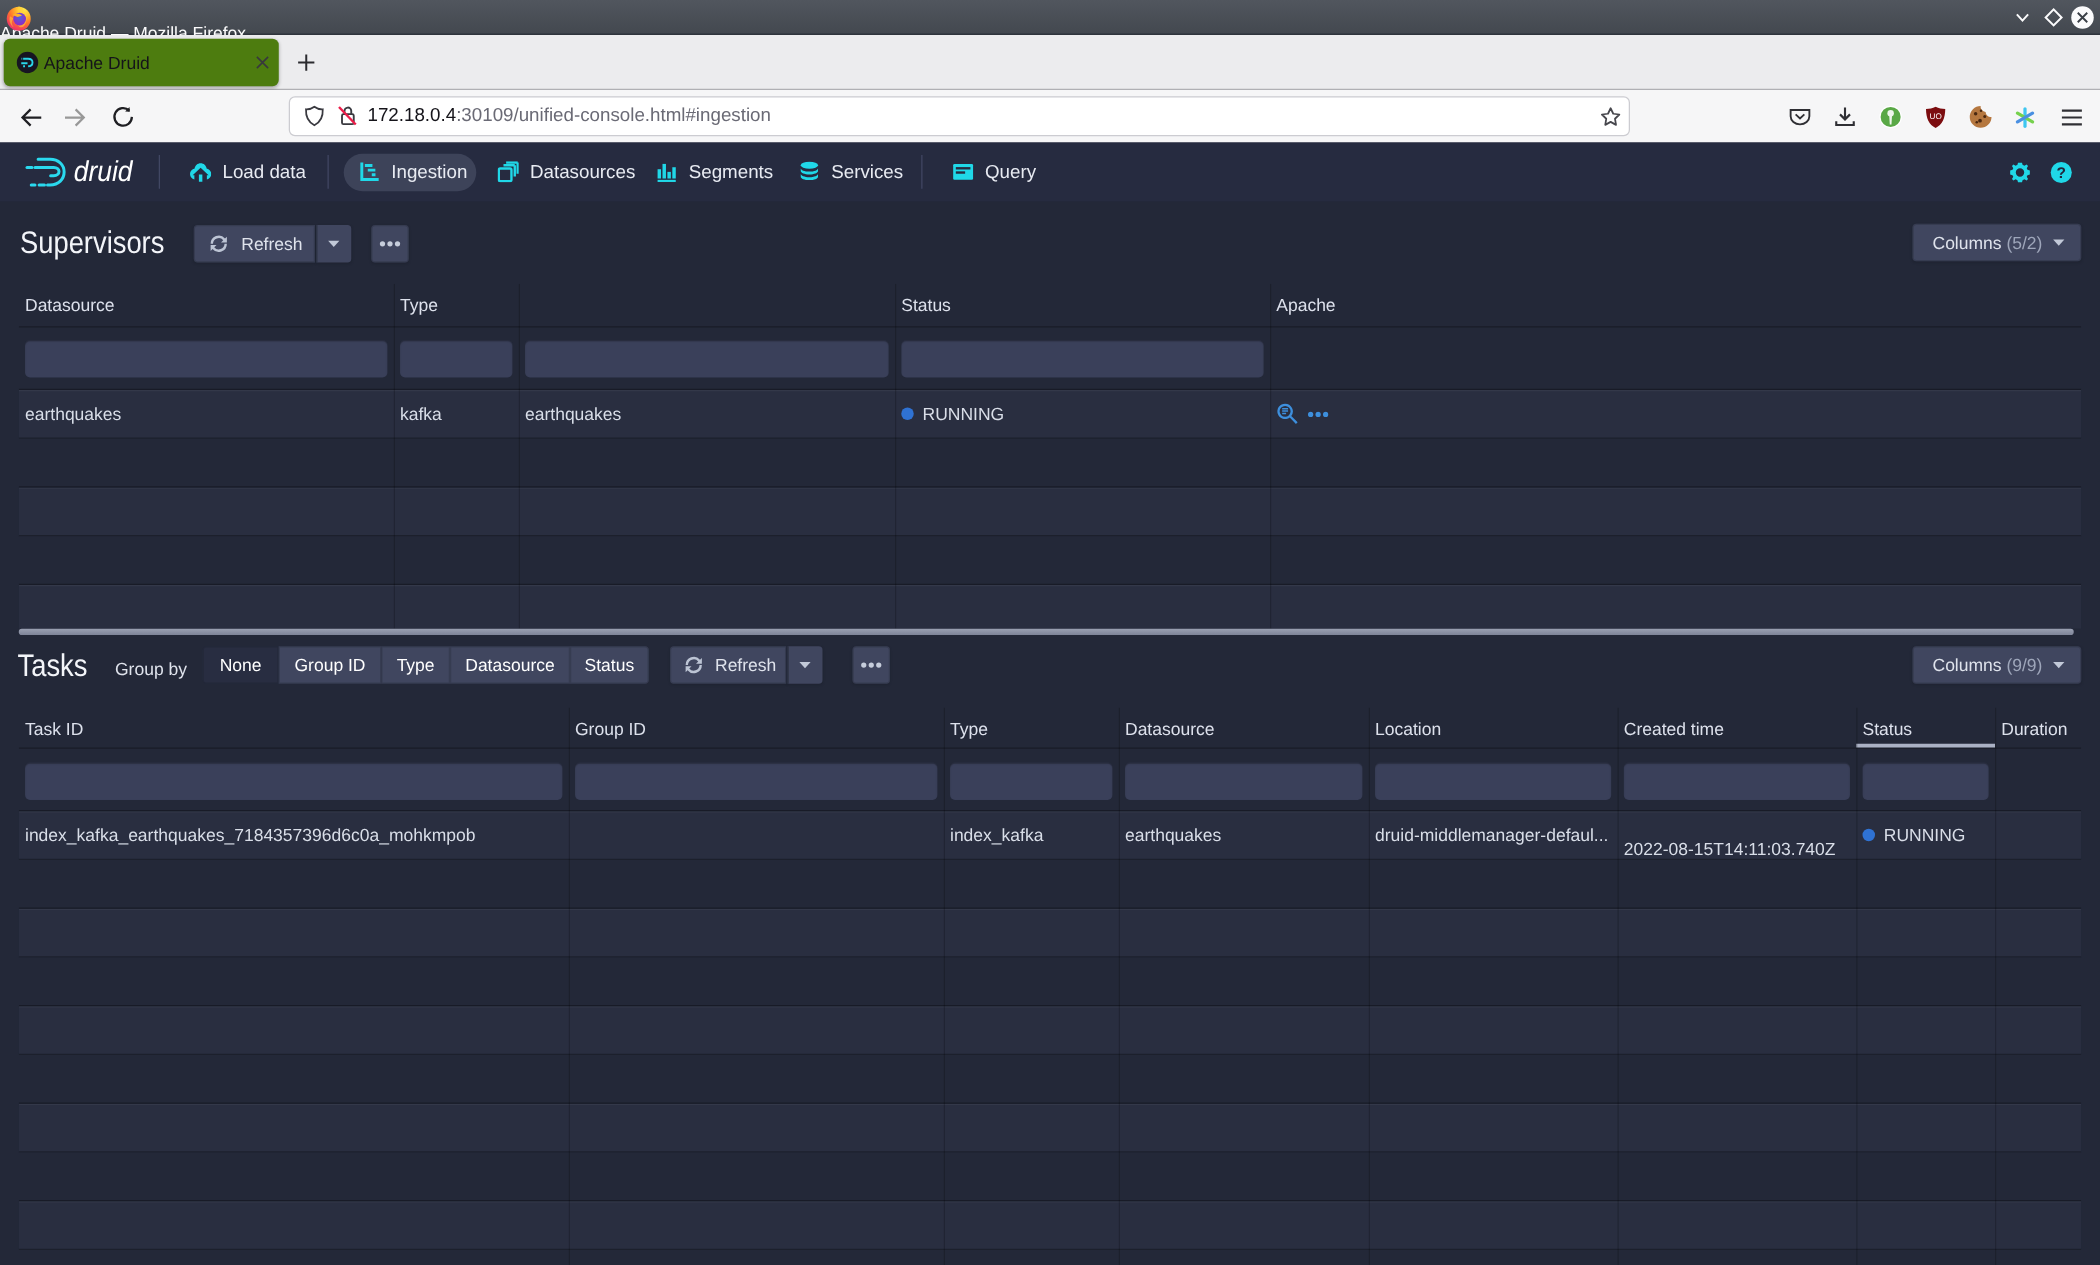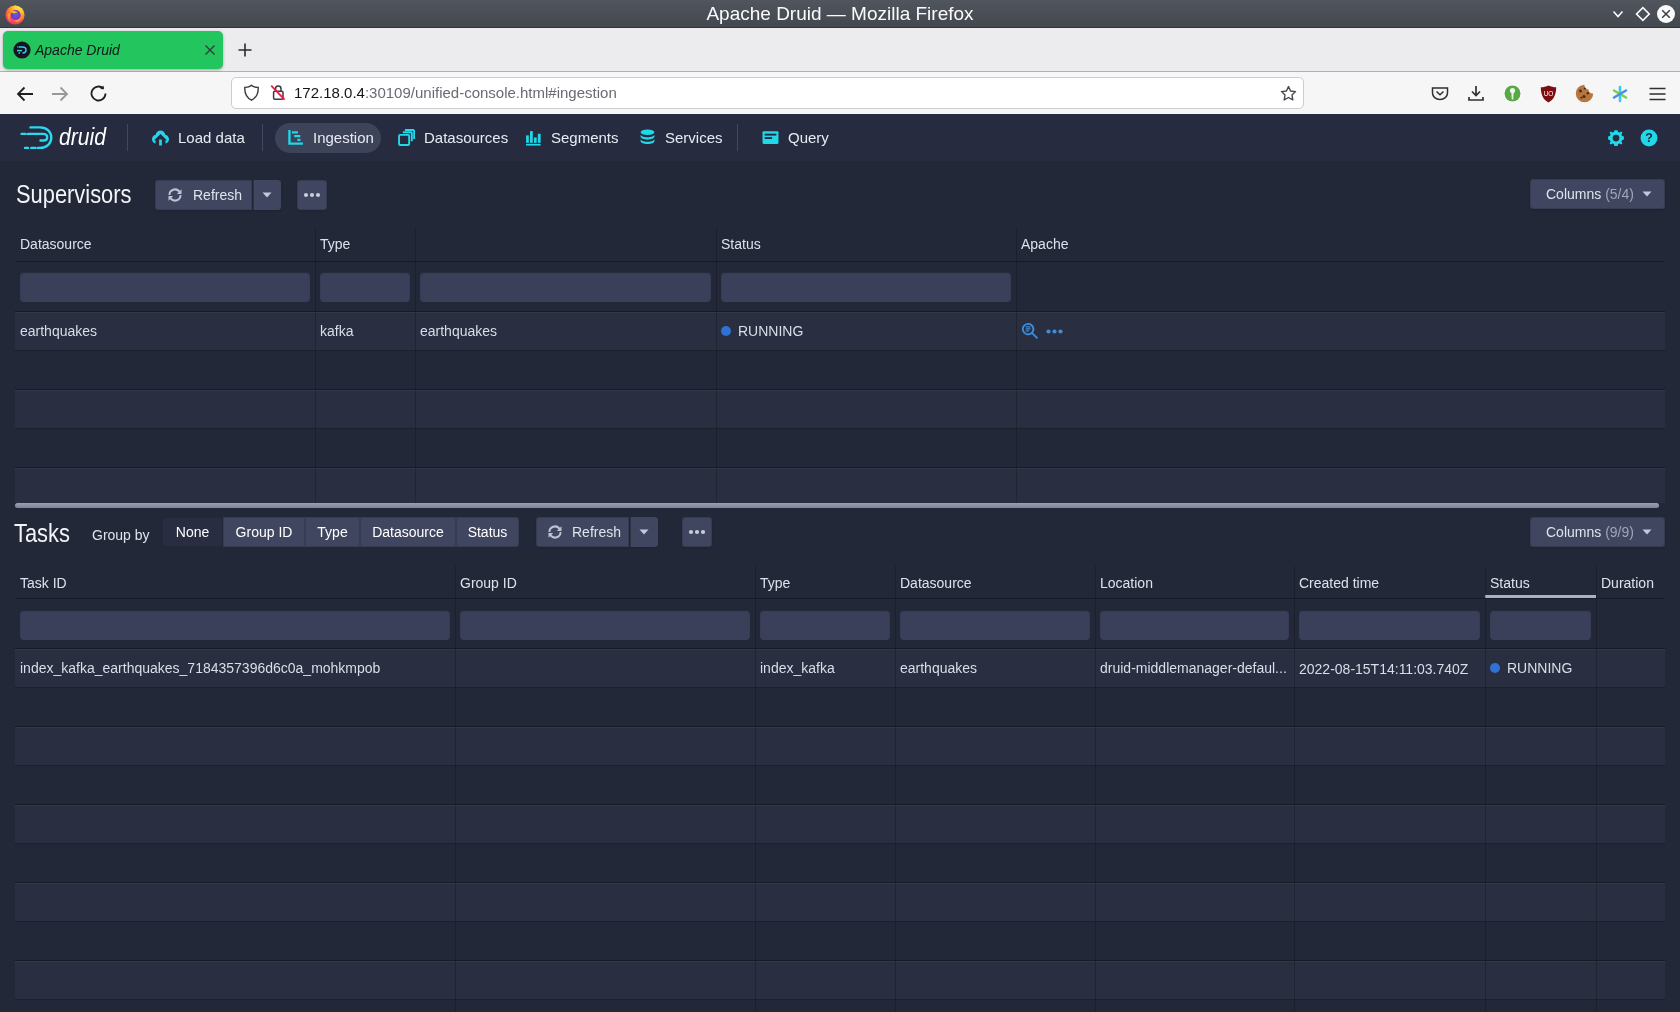--- a/index.html
+++ b/index.html
@@ -3,26 +3,26 @@
 <meta charset="utf-8">
 <style>
 * { margin:0; padding:0; box-sizing:border-box; }
 html,body { width:1680px; height:1012px; overflow:hidden; }
 body { font-family:"Liberation Sans", sans-serif; position:relative; background:#232838; }
 svg { display:block; }
 
 
 .titlebar { position:absolute; left:0; top:0; width:1680px; height:28px;
   background:linear-gradient(#51565e,#43484f); border-bottom:1px solid #2f343c; }
-.titlebar .title { position:absolute; left:0; right:0; top:0; height:27px; line-height:27px;
-  text-align:center; color:#fbfbfc; font-size:19px; }
+.titlebar .title { position:absolute; left:0; right:0; top:13px; height:27px; line-height:27px;
+  text-align:left; color:#fbfbfc; font-size:14px; }
 .tabbar { position:absolute; left:0; top:28px; width:1680px; height:44px;
   background:#ececee; border-bottom:1px solid #b0b0b4; }
-.tab { position:absolute; left:3px; top:3px; width:220px; height:38px; background:#22c55e;
-  border-radius:5px; box-shadow:0 1px 3px rgba(0,0,0,0.3);font-style:italic; }
+.tab { position:absolute; left:3px; top:3px; width:220px; height:38px; background:#4d7c0f;
+  border-radius:5px; box-shadow:0 1px 3px rgba(0,0,0,0.3); }
 .tab .tlabel { position:absolute; left:32px; top:0; height:38px; line-height:38px;
   font-size:14px; color:#15141a; }
 .navbar { position:absolute; left:0; top:72px; width:1680px; height:42px; background:#f6f6f7; }
 .urlbar { position:absolute; left:231px; top:5px; width:1073px; height:32px; background:#ffffff;
   border:1px solid #ccccd1; border-radius:5px; }
 .urltext { position:absolute; left:62px; top:0; height:30px; line-height:30px; font-size:15px; color:#15141a; white-space:nowrap; }
 .urltext .dim { color:#6a6a75; }
 .cicon { position:absolute; }
 
 
@@ -276,21 +276,21 @@
 </div>
 <div class="btn" style="left:297px;top:180px;width:30px;height:30px">
   <svg width="18" height="6" style="position:absolute;left:6px;top:12px" viewBox="0 0 18 6">
     <circle cx="3" cy="3" r="2.1" fill="#c6cddb"></circle>
       <circle cx="9" cy="3" r="2.1" fill="#c6cddb"></circle>
       <circle cx="15" cy="3" r="2.1" fill="#c6cddb"></circle>
   </svg>
 </div>
 
 <div class="btn" style="left:1530px;top:179px;width:135px;height:30px">
-  <span style="position:absolute;left:16px;line-height:30px">Columns <span class="gray">(5/4)</span></span>
+  <span style="position:absolute;left:16px;line-height:30px">Columns <span class="gray">(5/2)</span></span>
   <svg width="10" height="6" style="position:absolute;left:112px;top:12px" viewBox="0 0 10 6">
     <path d="M0.5 0.5 L9.5 0.5 L5 5.5 Z" fill="#c2c9d8"></path>
   </svg>
 </div>
 
 <div class="tbl" id="suptbl" style="top:227px;height:276px">
   <div class="hcell" style="left:0;width:300px">Datasource</div>
   <div class="hcell" style="left:300px;width:100px">Type</div>
   <div class="hcell" style="left:701px;width:300px">Status</div>
   <div class="hcell" style="left:1001px;width:649px">Apache</div>
@@ -393,21 +393,21 @@
   <div class="stripe" style="top:83px;height:39px"></div>
   <div class="stripe" style="top:161px;height:39px"></div>
   <div class="stripe" style="top:239px;height:39px"></div>
   <div class="stripe" style="top:317px;height:39px"></div>
   <div class="stripe" style="top:395px;height:39px"></div>
 
   <div class="cell" style="left:0;top:83px;width:440px;line-height:39px">index_kafka_earthquakes_7184357396d6c0a_mohkmpob</div>
   <div class="cell" style="left:740px;top:83px;width:140px;line-height:39px">index_kafka</div>
   <div class="cell" style="left:880px;top:83px;width:200px;line-height:39px">earthquakes</div>
   <div class="cell" style="left:1080px;top:83px;width:199px;line-height:39px">druid-middlemanager-defaul...</div>
-  <div class="cell" style="left:1279px;top:84px;width:191px;line-height:39px">2022-08-15T14:11:03.740Z</div>
+  <div class="cell" style="left:1279px;top:94px;width:191px;line-height:39px">2022-08-15T14:11:03.740Z</div>
   <div class="cell" style="left:1470px;top:83px;width:111px;line-height:39px"><span class="dot"></span>RUNNING</div>
 
   <div class="hline" style="top:82px"></div>
   <div class="hline" style="top:121px"></div>
   <div class="hline" style="top:160px"></div>
   <div class="hline" style="top:199px"></div>
   <div class="hline" style="top:238px"></div>
   <div class="hline" style="top:277px"></div>
   <div class="hline" style="top:316px"></div>
   <div class="hline" style="top:355px"></div>

